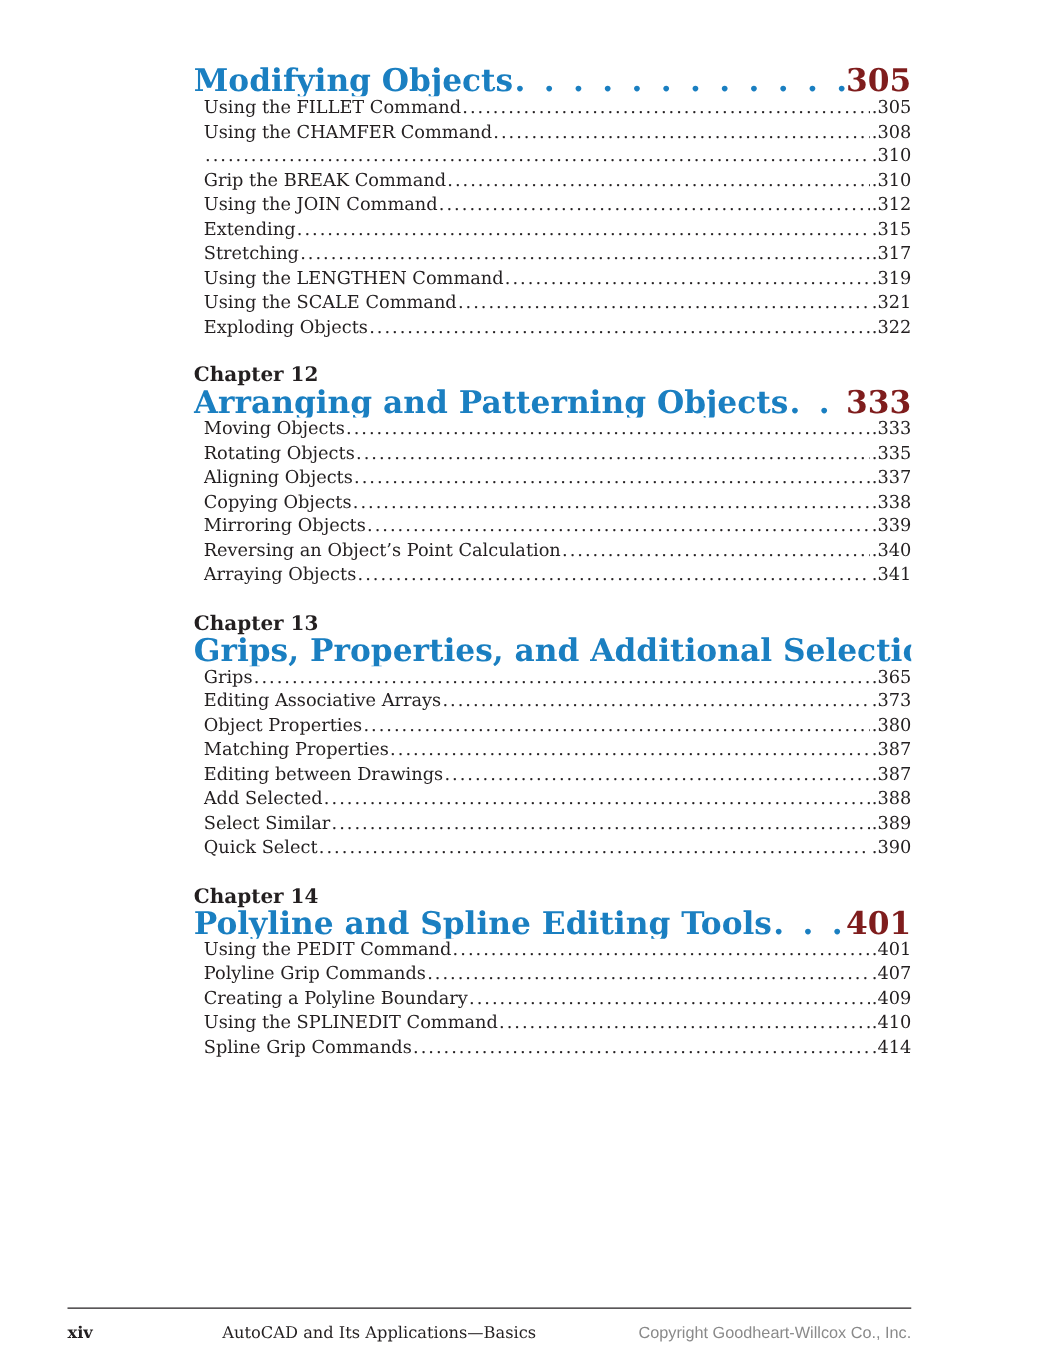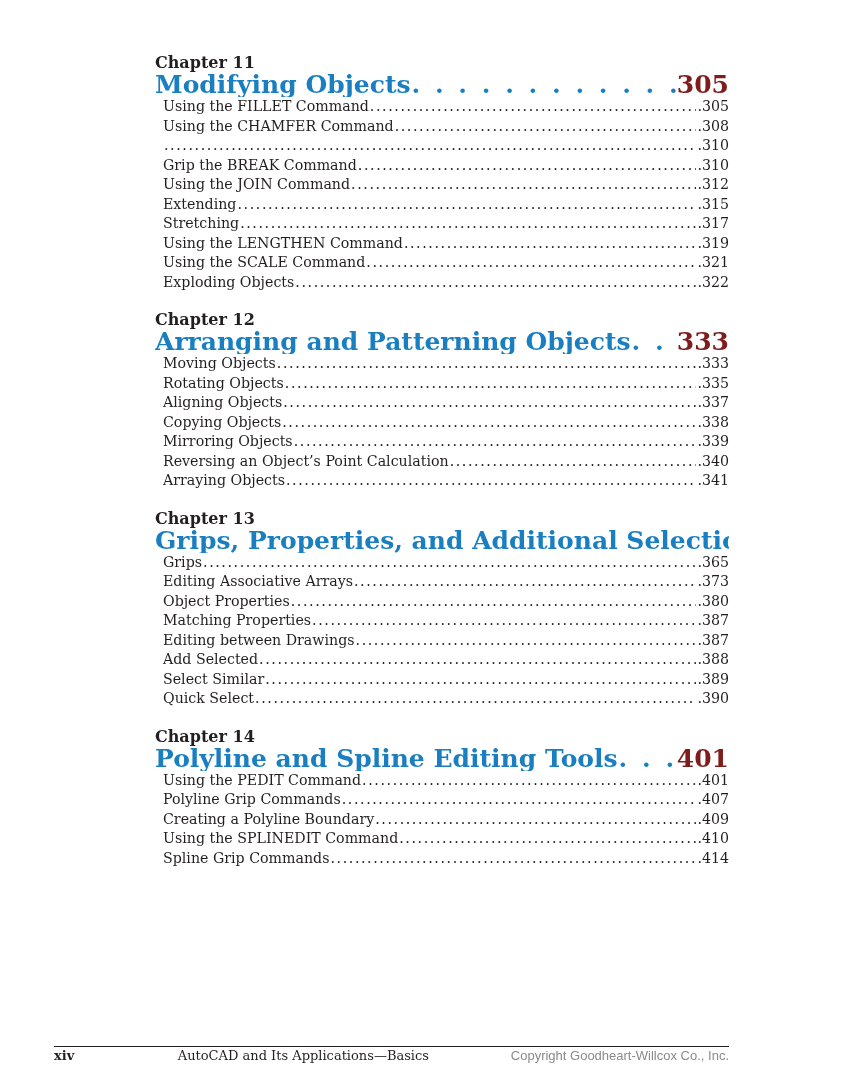--- a/index.html
+++ b/index.html
@@ -9,32 +9,31 @@
   .ch-label { font-weight:bold; font-size:16px; line-height:22px; height:20px; }
   .ch-title { display:flex; align-items:baseline; font-weight:bold; font-size:25px; line-height:25px; height:25px; white-space:nowrap; overflow:hidden; }
   .ch-title .t { color:#1a7fc1; }
   .ch-title .dots { flex:1; overflow:hidden; color:#1a7fc1; letter-spacing:3px; margin:0 1px; }
   .ch-title .dots::before { content:". . . . . . . . . . . . . . . . . . . . . . . . . . . . . . . . . . . . . . . . . . . . . . . . . . . . . . . . . . ."; }
   .ch-title .pg { color:#7f1d1d; }
   .entries { margin-left:8px; }
   .entry { display:flex; align-items:baseline; font-size:14.2px; line-height:19.5px; height:19.5px; white-space:nowrap; overflow:hidden; }
   .entry .dots { flex:1; overflow:hidden; letter-spacing:1.6px; margin:0 1px; }
   .entry .dots::before { content:"................................................................................................................................................................"; }
-  .footer { position:absolute; left:54px; top:1046px; width:675px; border-top:1px solid #231f20; display:flex; align-items:baseline; padding-top:1px; }
+  .footer { position:absolute; left:54px; top:1046px; width:675px; border-top:1px solid #231f20; display:flex; align-items:baseline; padding-top:11px; }
   .footer .num { font-weight:bold; font-size:13px; width:42px; }
   .footer .book { font-size:13px; flex:1;text-align:center; }
   .footer .copy { font-family:Liberation Sans, sans-serif; font-size:13px; color:#8a8a8a; }
 </style>
 </head>
 <body>
 
 <div class="toc">
 
   <div class="chapter">
-    <div class="ch-label">Chapter 11</div>
     <div class="ch-title">
       <span class="t">Modifying Objects</span>
         <span class="dots"></span>
         <span class="pg">305</span>
     </div>
     <div class="entries">
       <div class="entry">
           <span>Using the FILLET Command</span>
           <span class="dots"></span>
           <span>.305</span>

